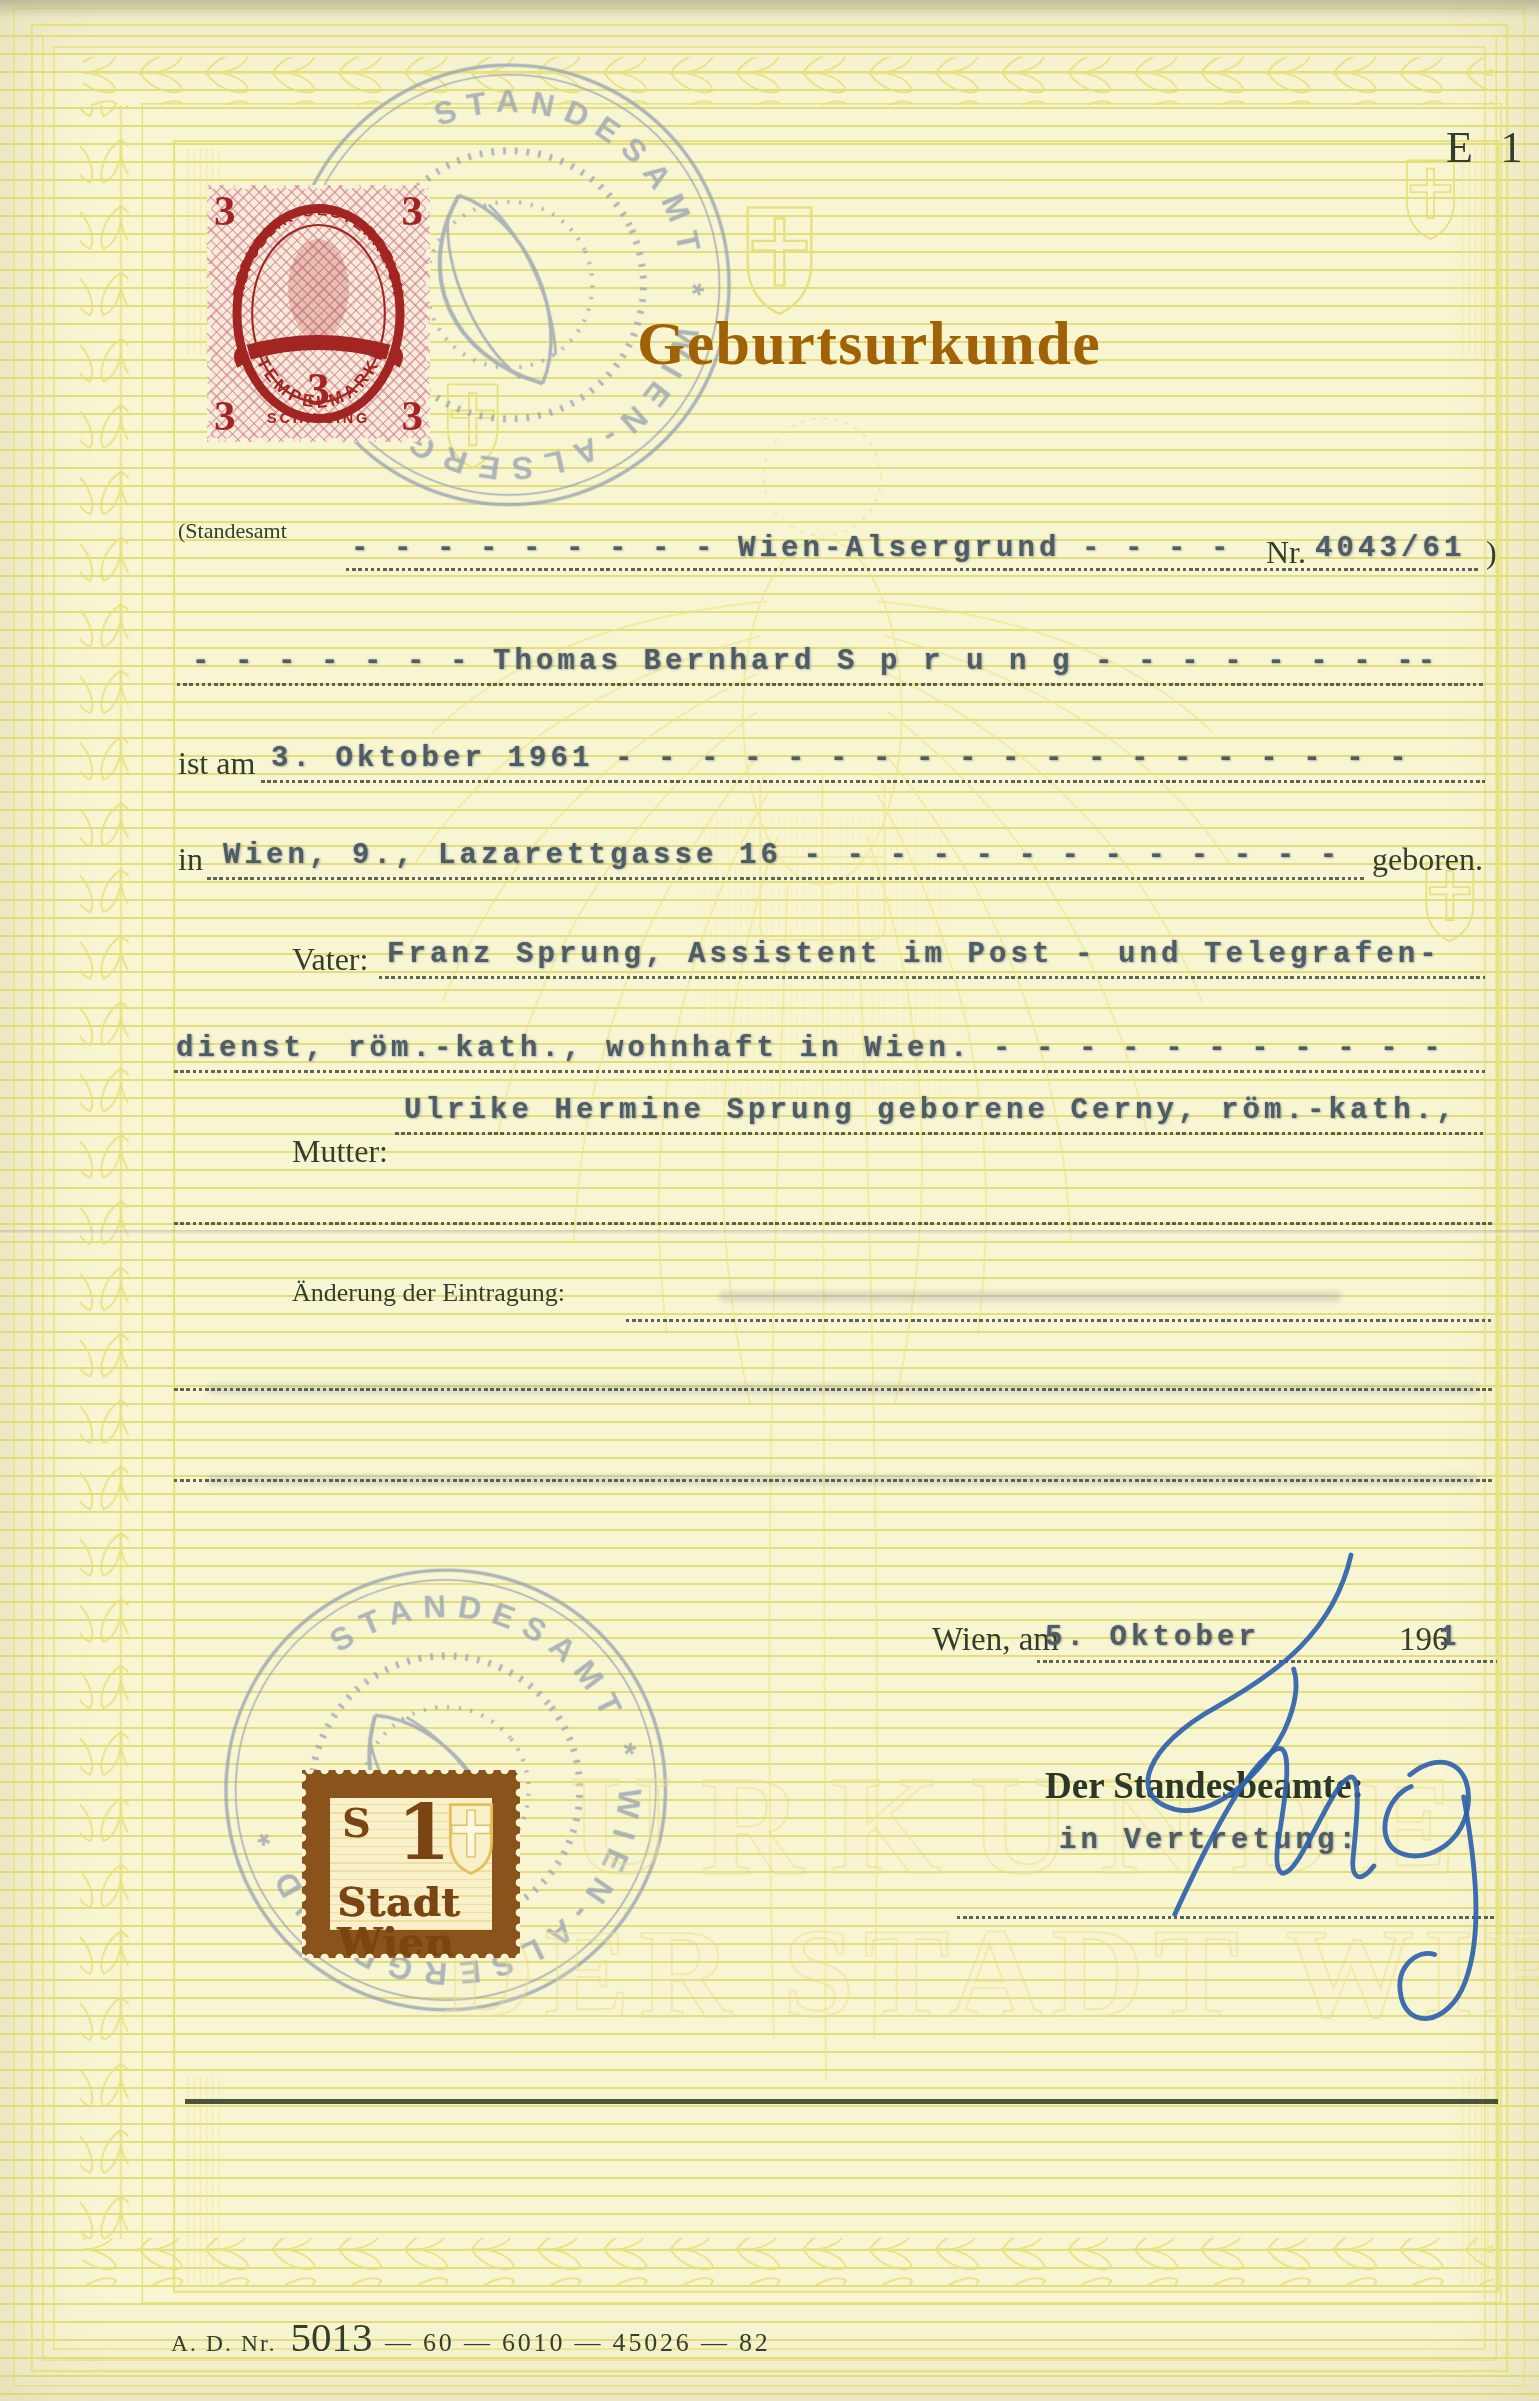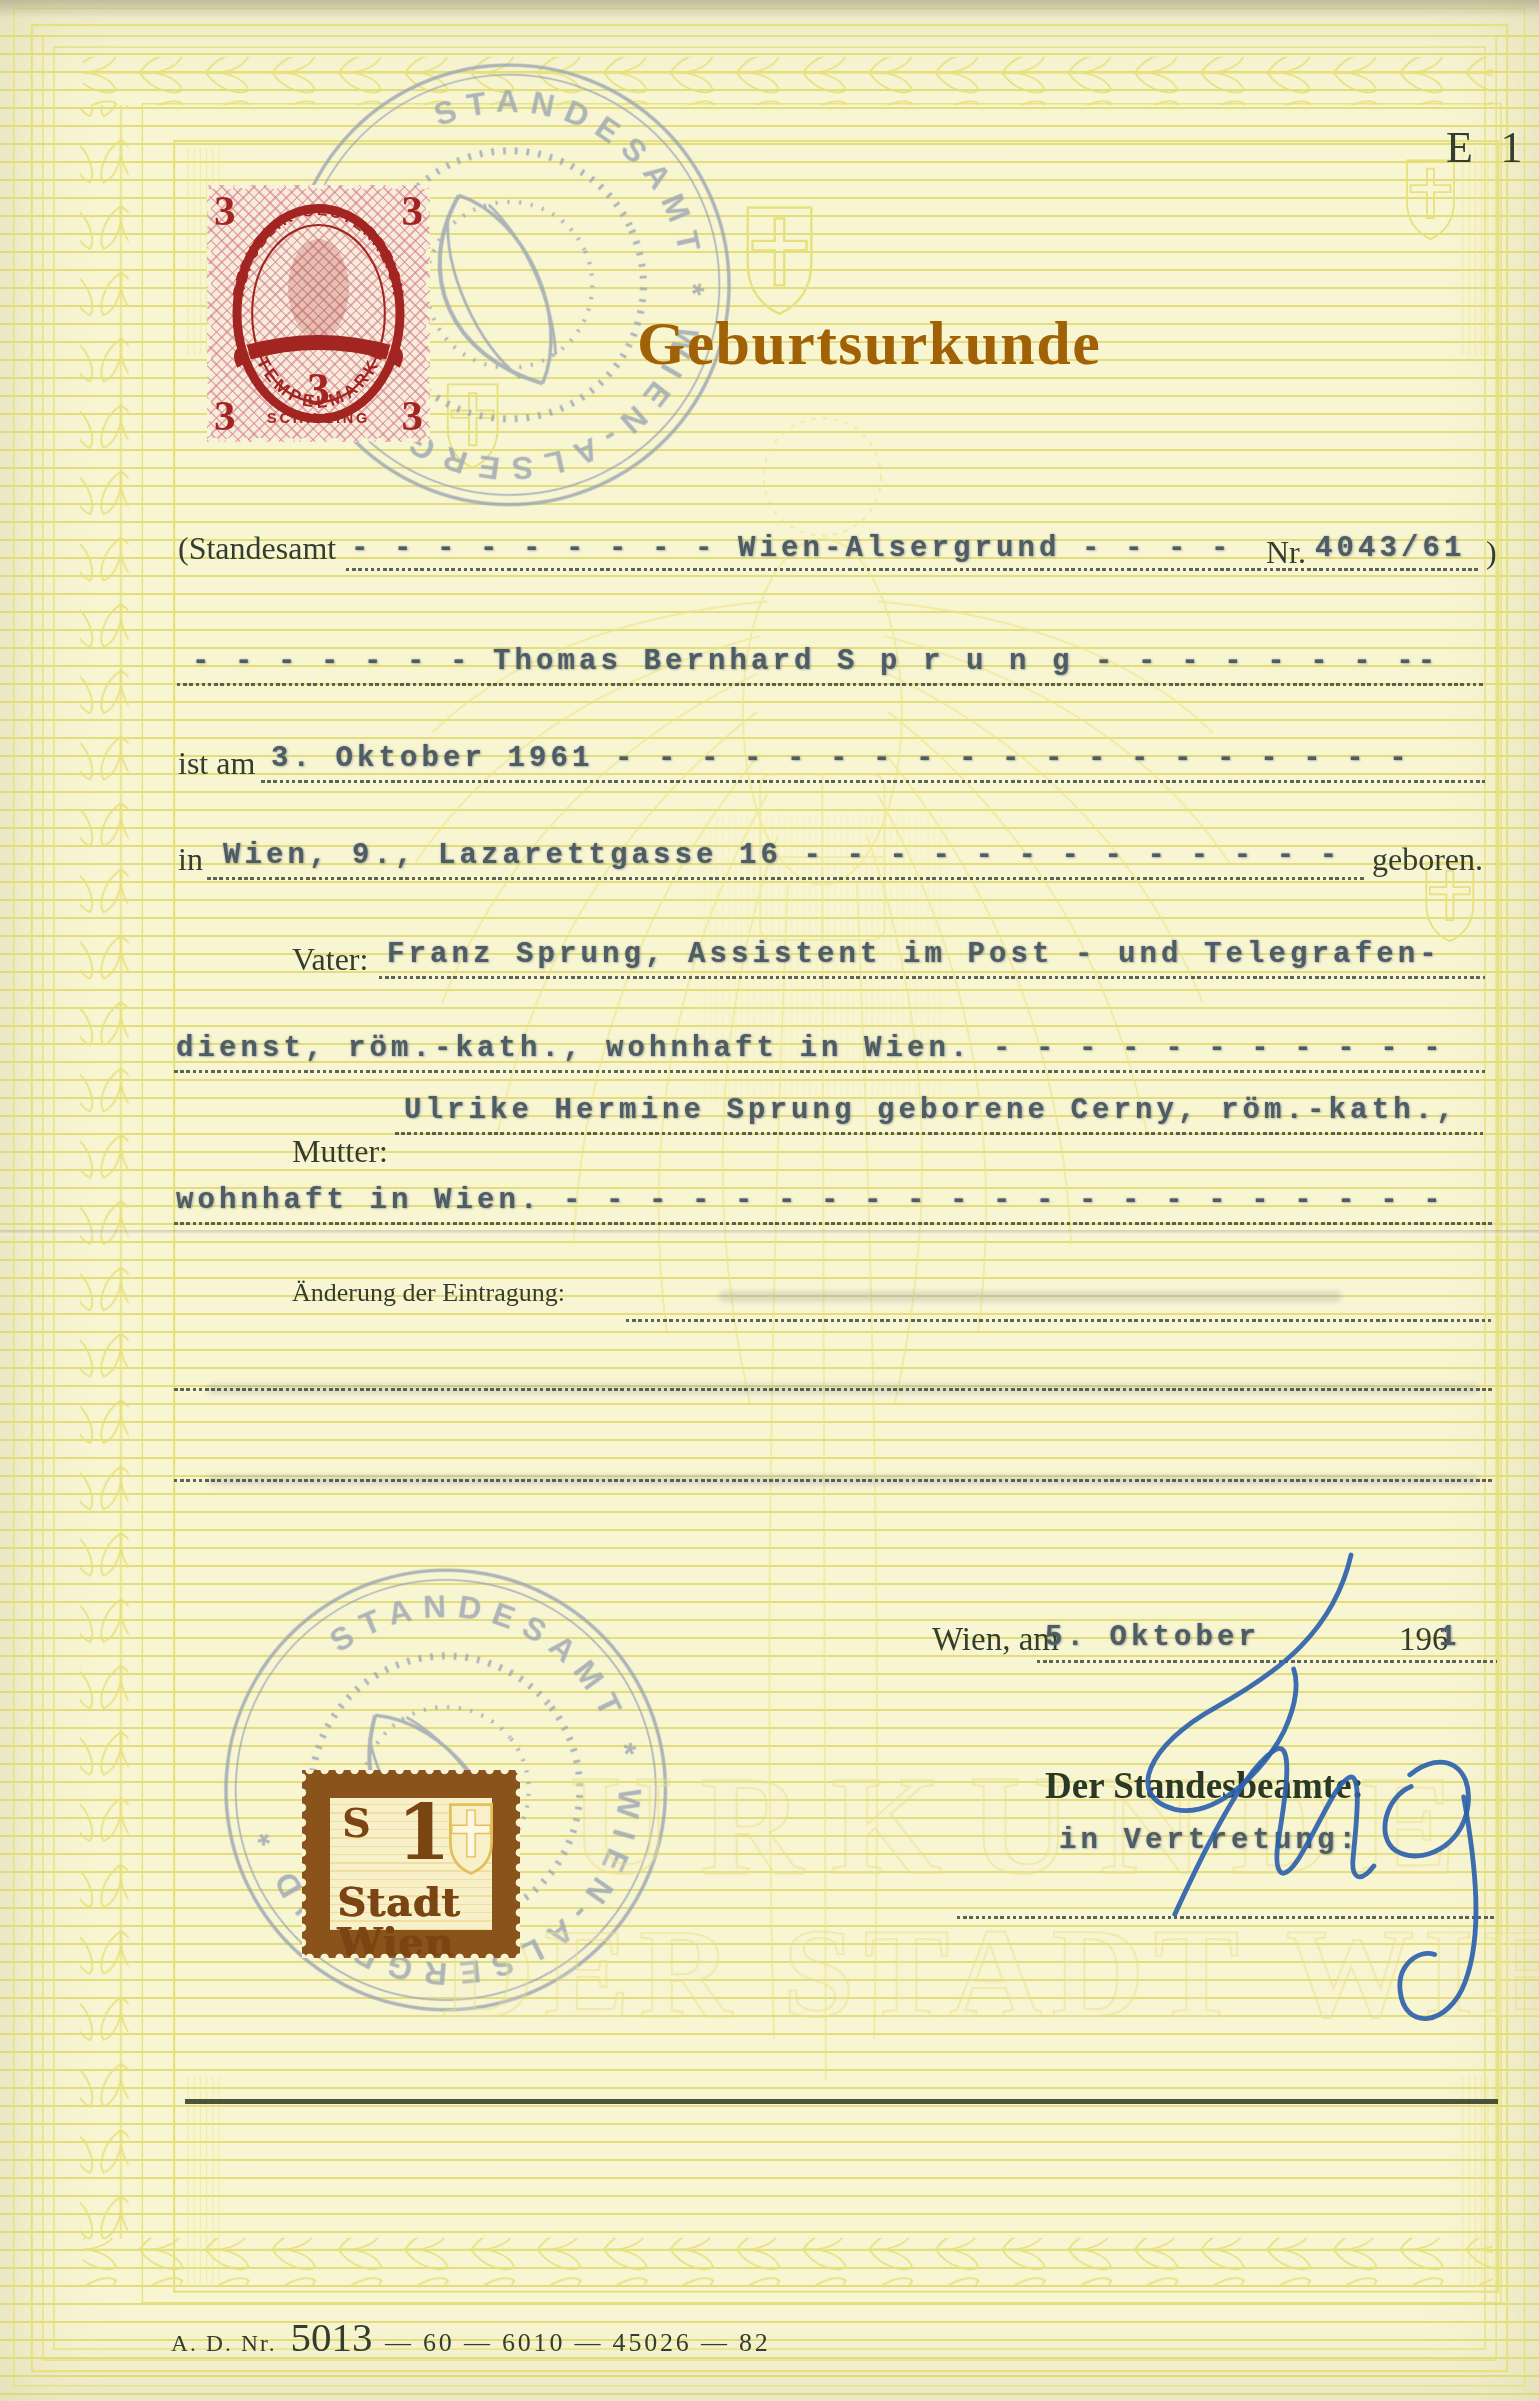--- a/index.html
+++ b/index.html
@@ -195,21 +195,21 @@
         <textPath href="#arcBot" startOffset="50%" text-anchor="middle">STEMPELMARKE</textPath>
       </text>
     </svg>
     <div class="a cornerthree" style="left:7px; top:4.1px;">3</div>
     <div class="a cornerthree" style="right:7px; top:4.1px;">3</div>
     <div class="a cornerthree" style="left:7px; bottom:5.5px;">3</div>
     <div class="a cornerthree" style="right:7px; bottom:5.5px;">3</div>
     <div class="a perf"></div>
   </div>
 
-  <div class="a printed" style="left:178px; top:532px; font-size:32px;">(Standesamt</div>
+  <div class="a printed" style="left:178px; top:520px; font-size:22px;">(Standesamt</div>
   <div class="a typed" style="left:351px; top:534px;">- - - - - - - - - Wien-Alsergrund - - - -</div>
   <div class="a printed" style="left:1266px; top:536px; font-size:32px;">Nr.</div>
   <div class="a typed" style="left:1315px; top:534px;">4043/61</div>
   <div class="a printed" style="left:1486px; top:536px; font-size:32px;">)</div>
   <div class="a dotline" style="left:346px; top:568px; width:1135px;"></div>
 
   <div class="a typed" style="left:192px; top:647px;">- - - - - - - Thomas Bernhard  S p r u n g  - - - - - - - --</div>
   <div class="a dotline" style="left:177px; top:683px; width:1308px;"></div>
 
   <div class="a printed" style="left:178px; top:747px; font-size:32px;">ist am</div>
@@ -223,21 +223,20 @@
 
   <div class="a printed" style="left:292px; top:943px; font-size:32px;">Vater:</div>
   <div class="a typed" style="left:387px; top:940px;">Franz Sprung, Assistent im Post - und Telegrafen-</div>
   <div class="a dotline" style="left:379px; top:976px; width:1106px;"></div>
   <div class="a typed" style="left:176px; top:1034px;">dienst, röm.-kath., wohnhaft in Wien. - - - - - - - - - - -</div>
   <div class="a dotline" style="left:174px; top:1070px; width:1311px;"></div>
 
   <div class="a printed" style="left:292px; top:1099px; font-size:32px;margin-top:36px;">Mutter:</div>
   <div class="a typed" style="left:404px; top:1096px;">Ulrike Hermine Sprung geborene Cerny, röm.-kath.,</div>
   <div class="a dotline" style="left:395px; top:1132px; width:1089px;"></div>
-  <div class="a typed" style="left:176px; top:1186px;">wohnhaft in Wien. - - - - - - - - - - - - - - - - - - - - -</div>
   <div class="a dotline" style="left:174px; top:1222px; width:1319px;"></div>
 
   <div class="a crease" style="top:1230px;"></div>
 
   <div class="a printed" style="left:292px; top:1280px; font-size:26px;">Änderung der Eintragung:</div>
   <div class="a smudge" style="left:719px; top:1291px; width:622px; height:11px;"></div>
   <div class="a dotline" style="left:626px; top:1319px; width:868px;"></div>
 
   <div class="a smudge" style="left:207px; top:1384px; width:1272px; height:9.7px;"></div>
   <div class="a dotline" style="left:174px; top:1388px; width:1319px;"></div>

